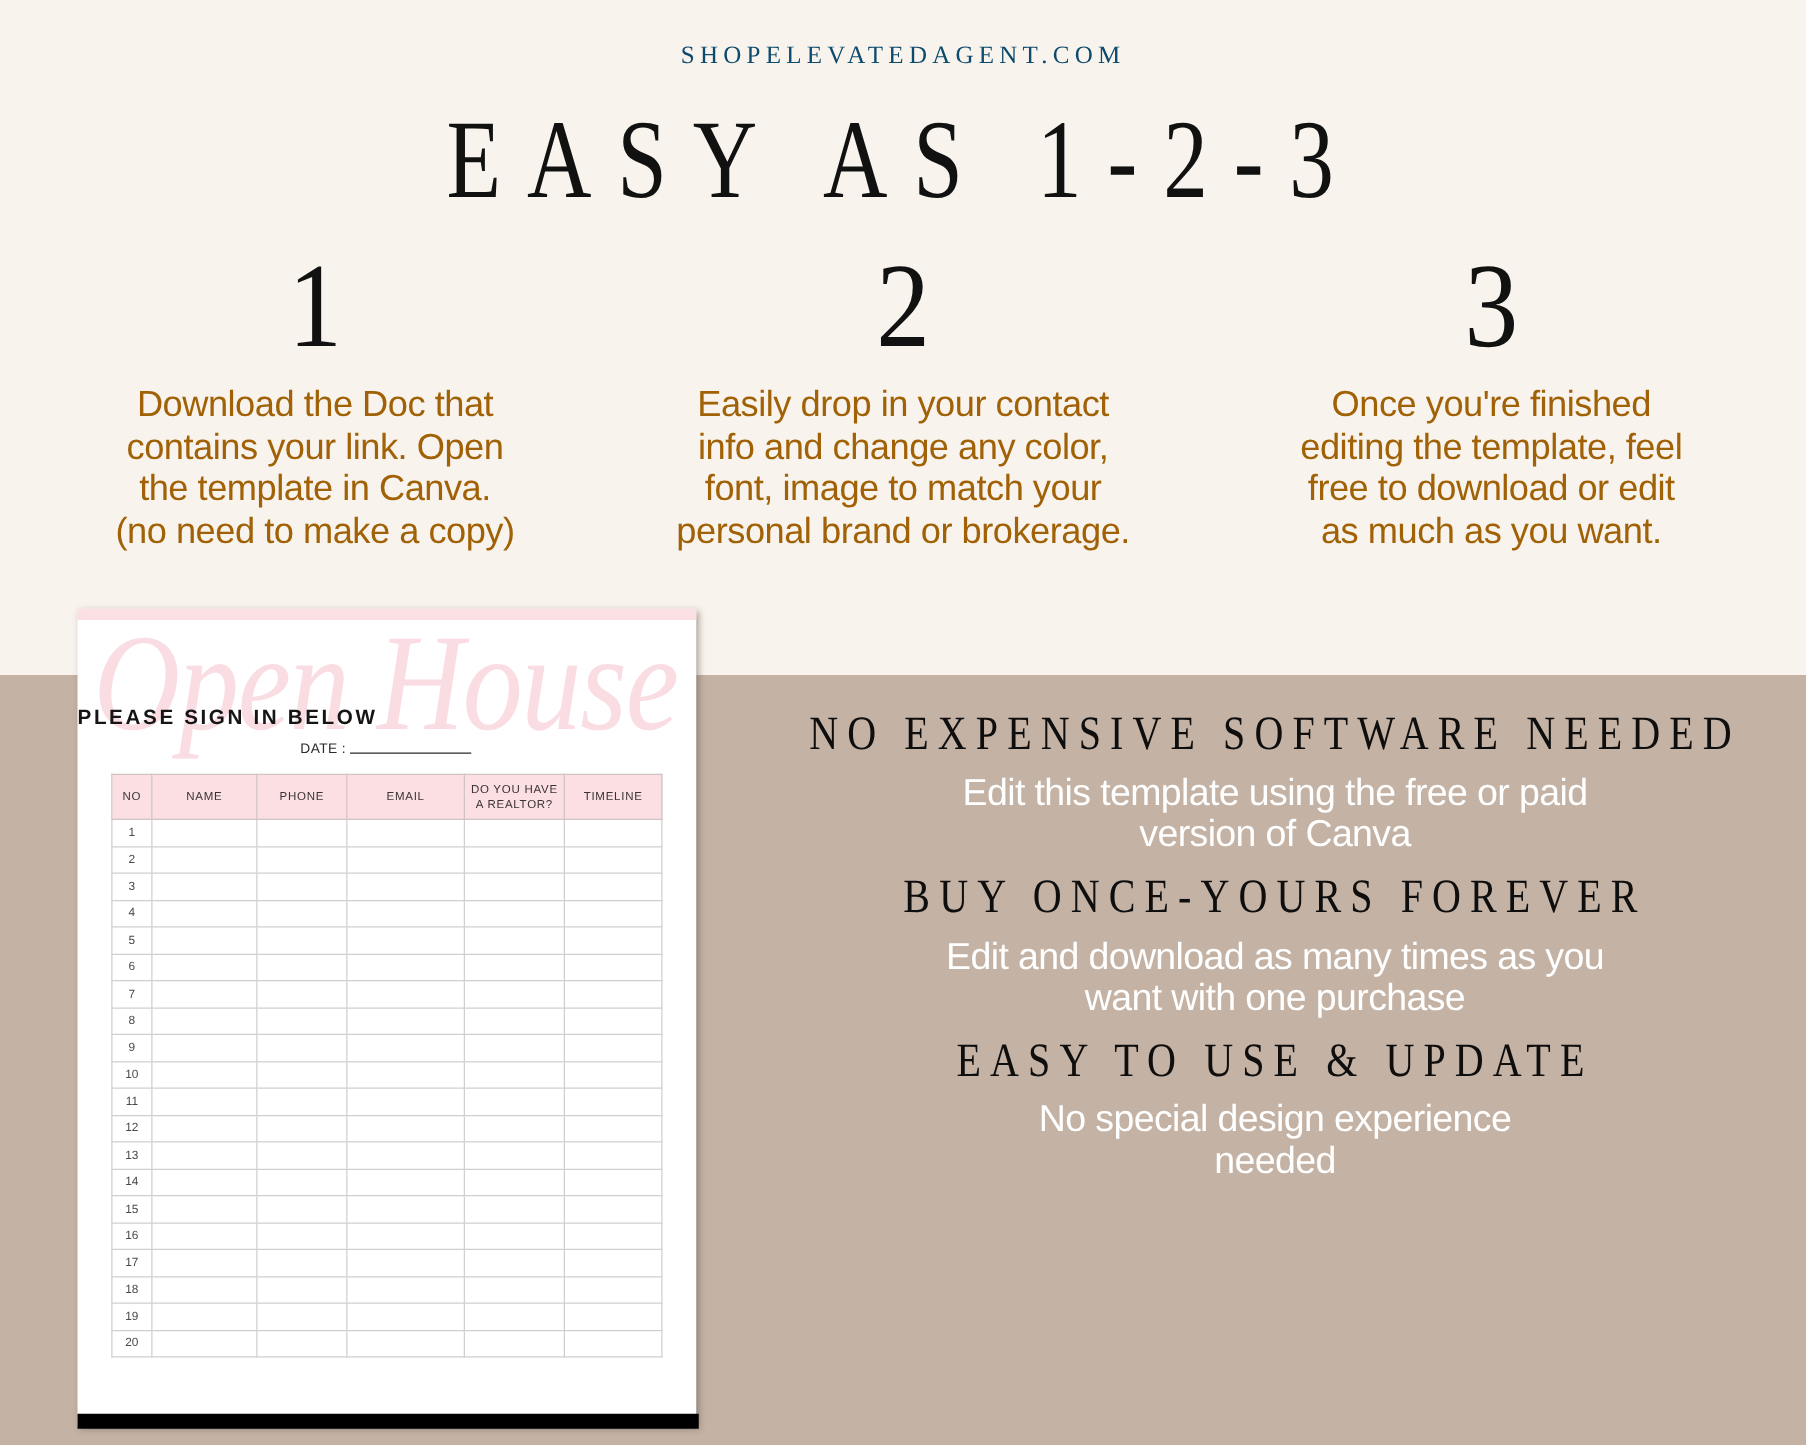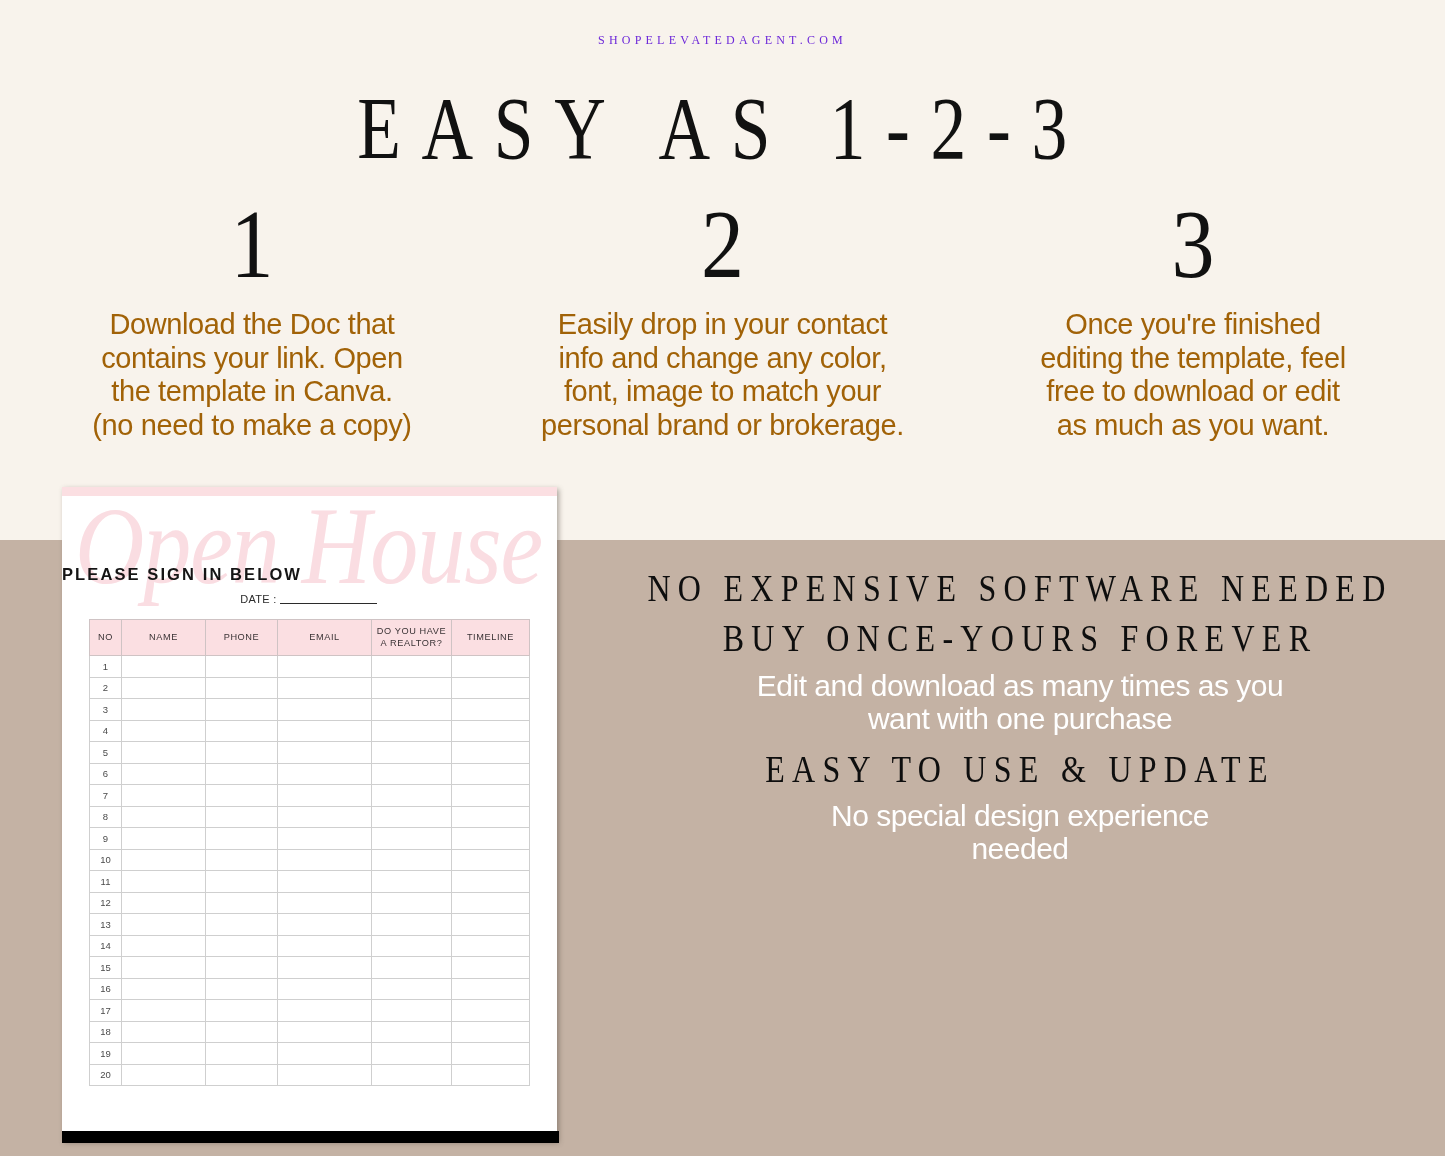--- a/index.html
+++ b/index.html
@@ -36,23 +36,23 @@
   }
 
   
   #site-url {
     position: absolute;
     top: 33px;
     left: 0;
     width: 1445px;
     text-align: center;
     font-family: "Liberation Serif", "DejaVu Serif", serif;
-    font-size: 12px;
+    font-size: 20px;
     letter-spacing: 4.2px;
-    color: #6d28d9;
+    color: #0c4a6e;
     font-weight: 400;
   }
 
   #main-title {
     position: absolute;
     top: 77px;
     left: 0;
     width: 1445px;
     text-align: center;
     font-family: "Liberation Serif", "DejaVu Serif", serif;
@@ -477,20 +477,22 @@
         </tbody>
     </table>
   </div>
 
   <div id="doc-bottom-edge"></div>
 
   <div id="features">
 
     <div class="feature">
       <div class="feature-heading">NO EXPENSIVE SOFTWARE NEEDED</div>
+      <div class="feature-body">Edit this template using the free or paid
+version of Canva</div>
     </div>
 
 
     <div class="feature">
       <div class="feature-heading">BUY ONCE-YOURS FOREVER</div>
       <div class="feature-body">Edit and download as many times as you
 want with one purchase</div>
     </div>
 
     <div class="feature">

